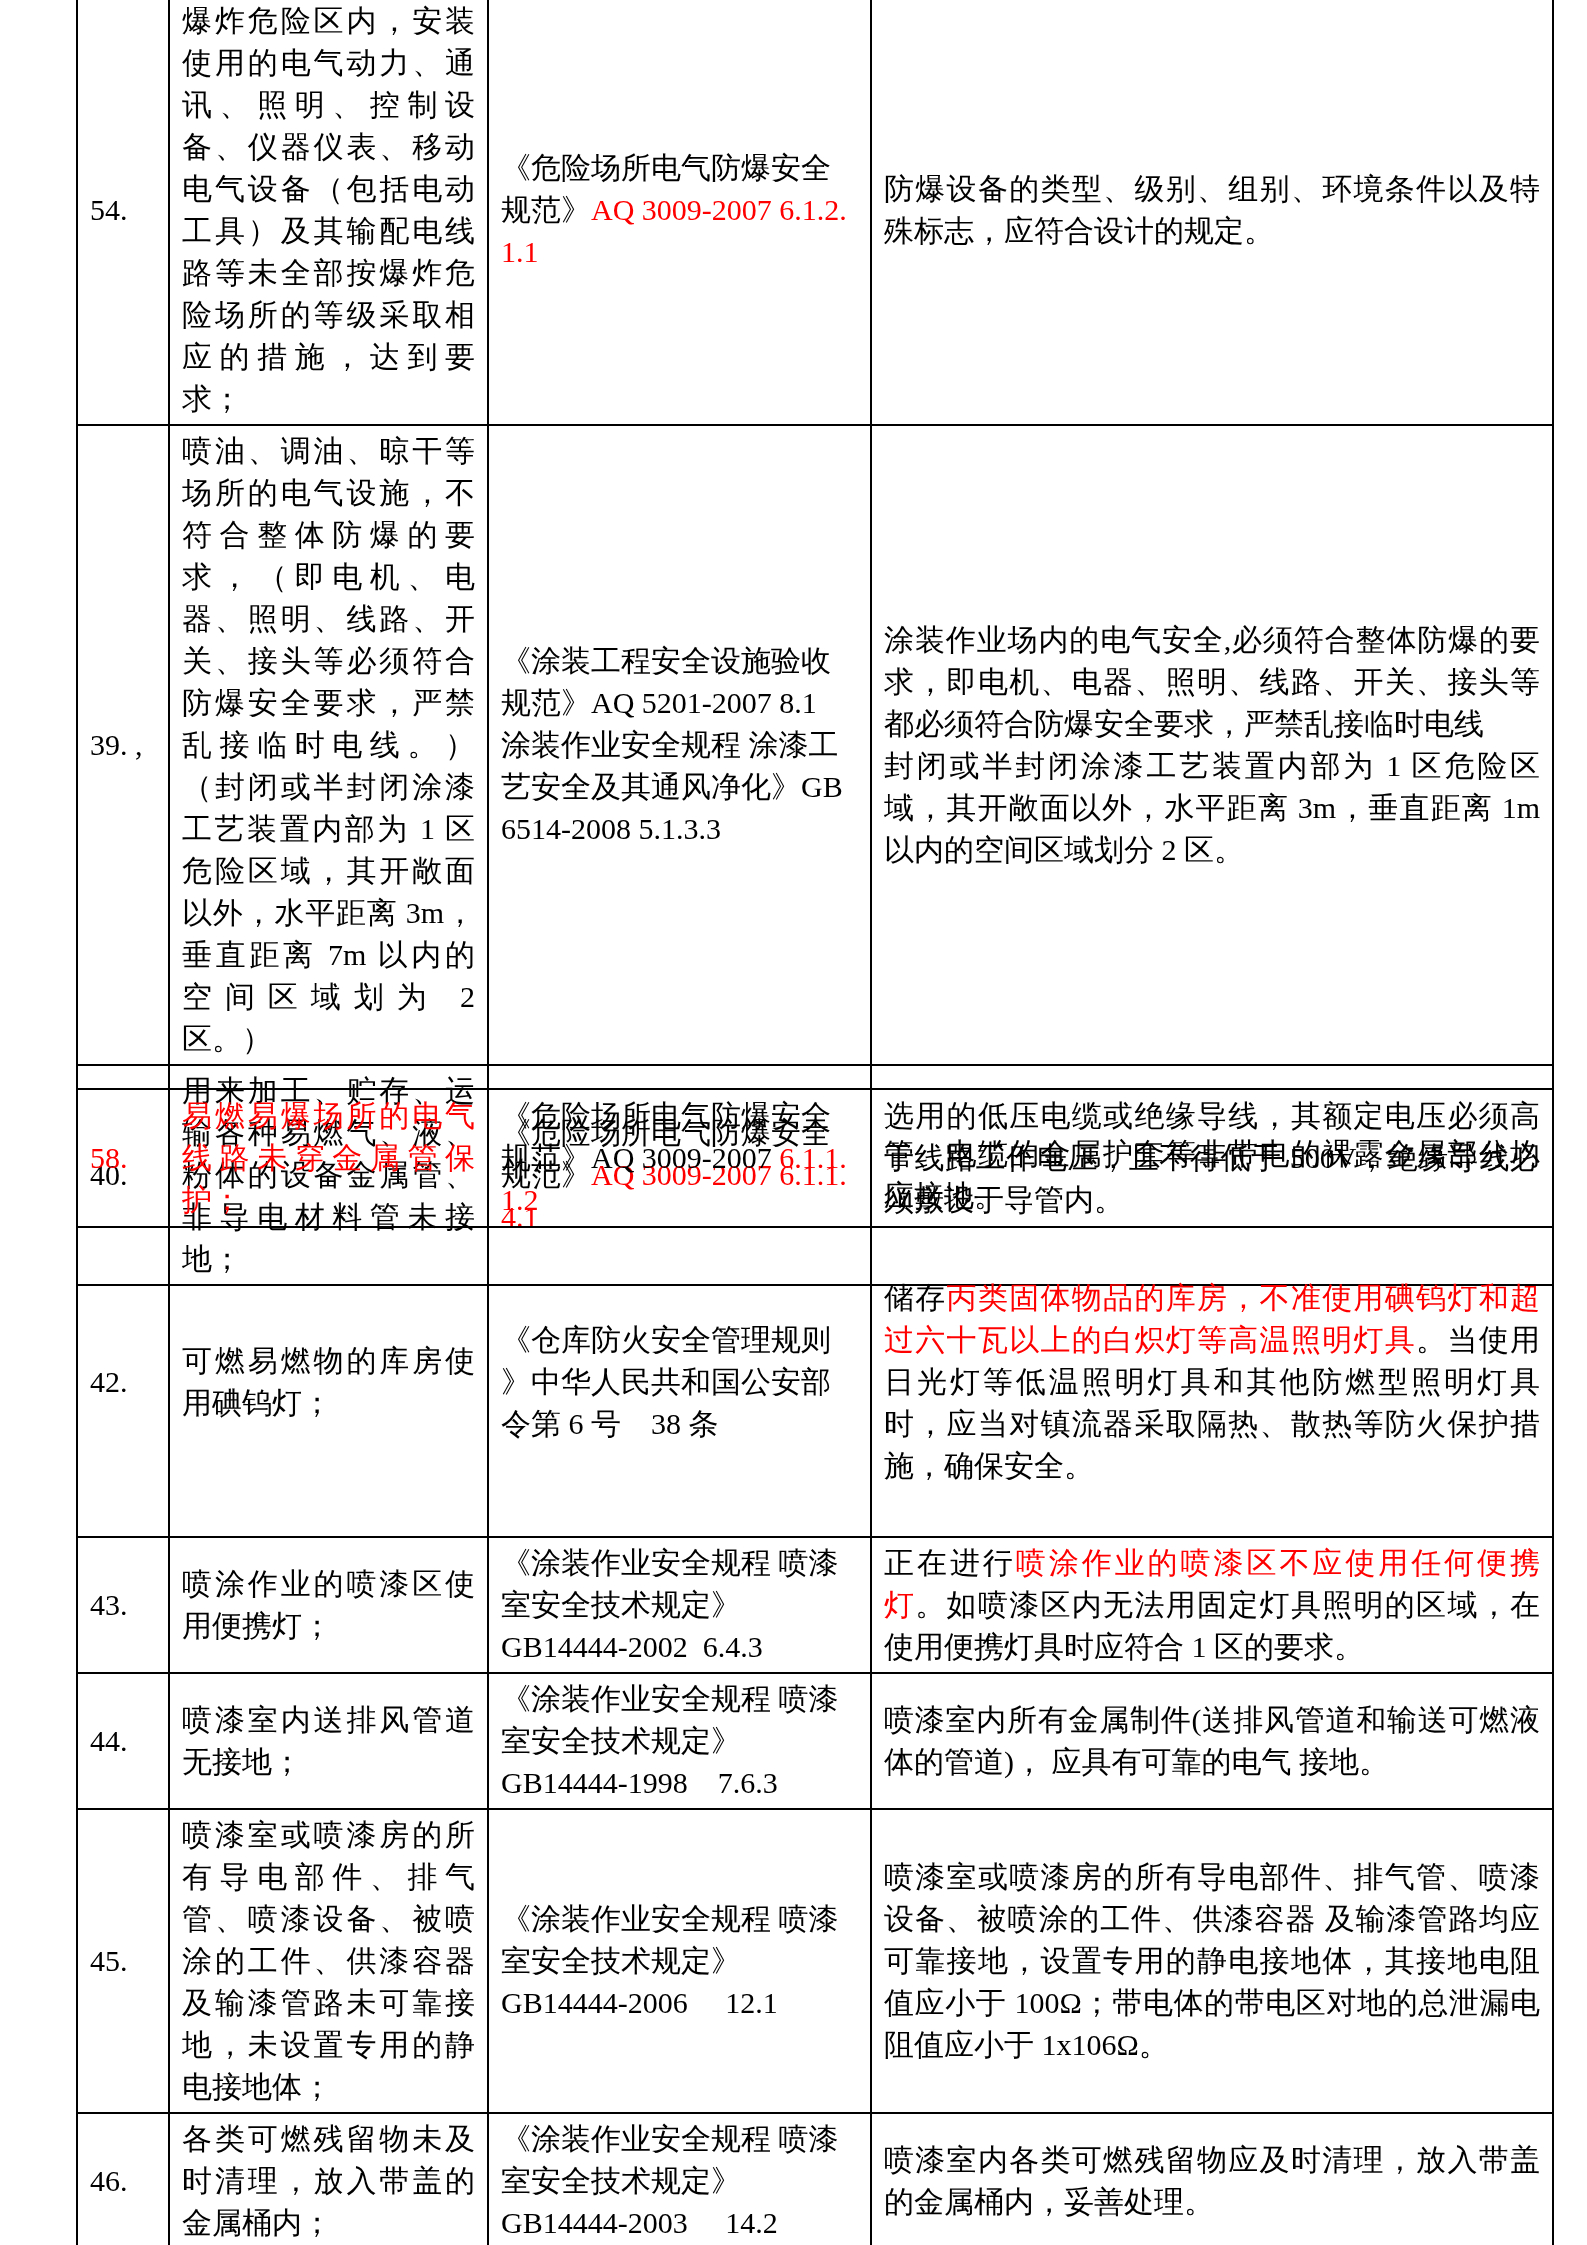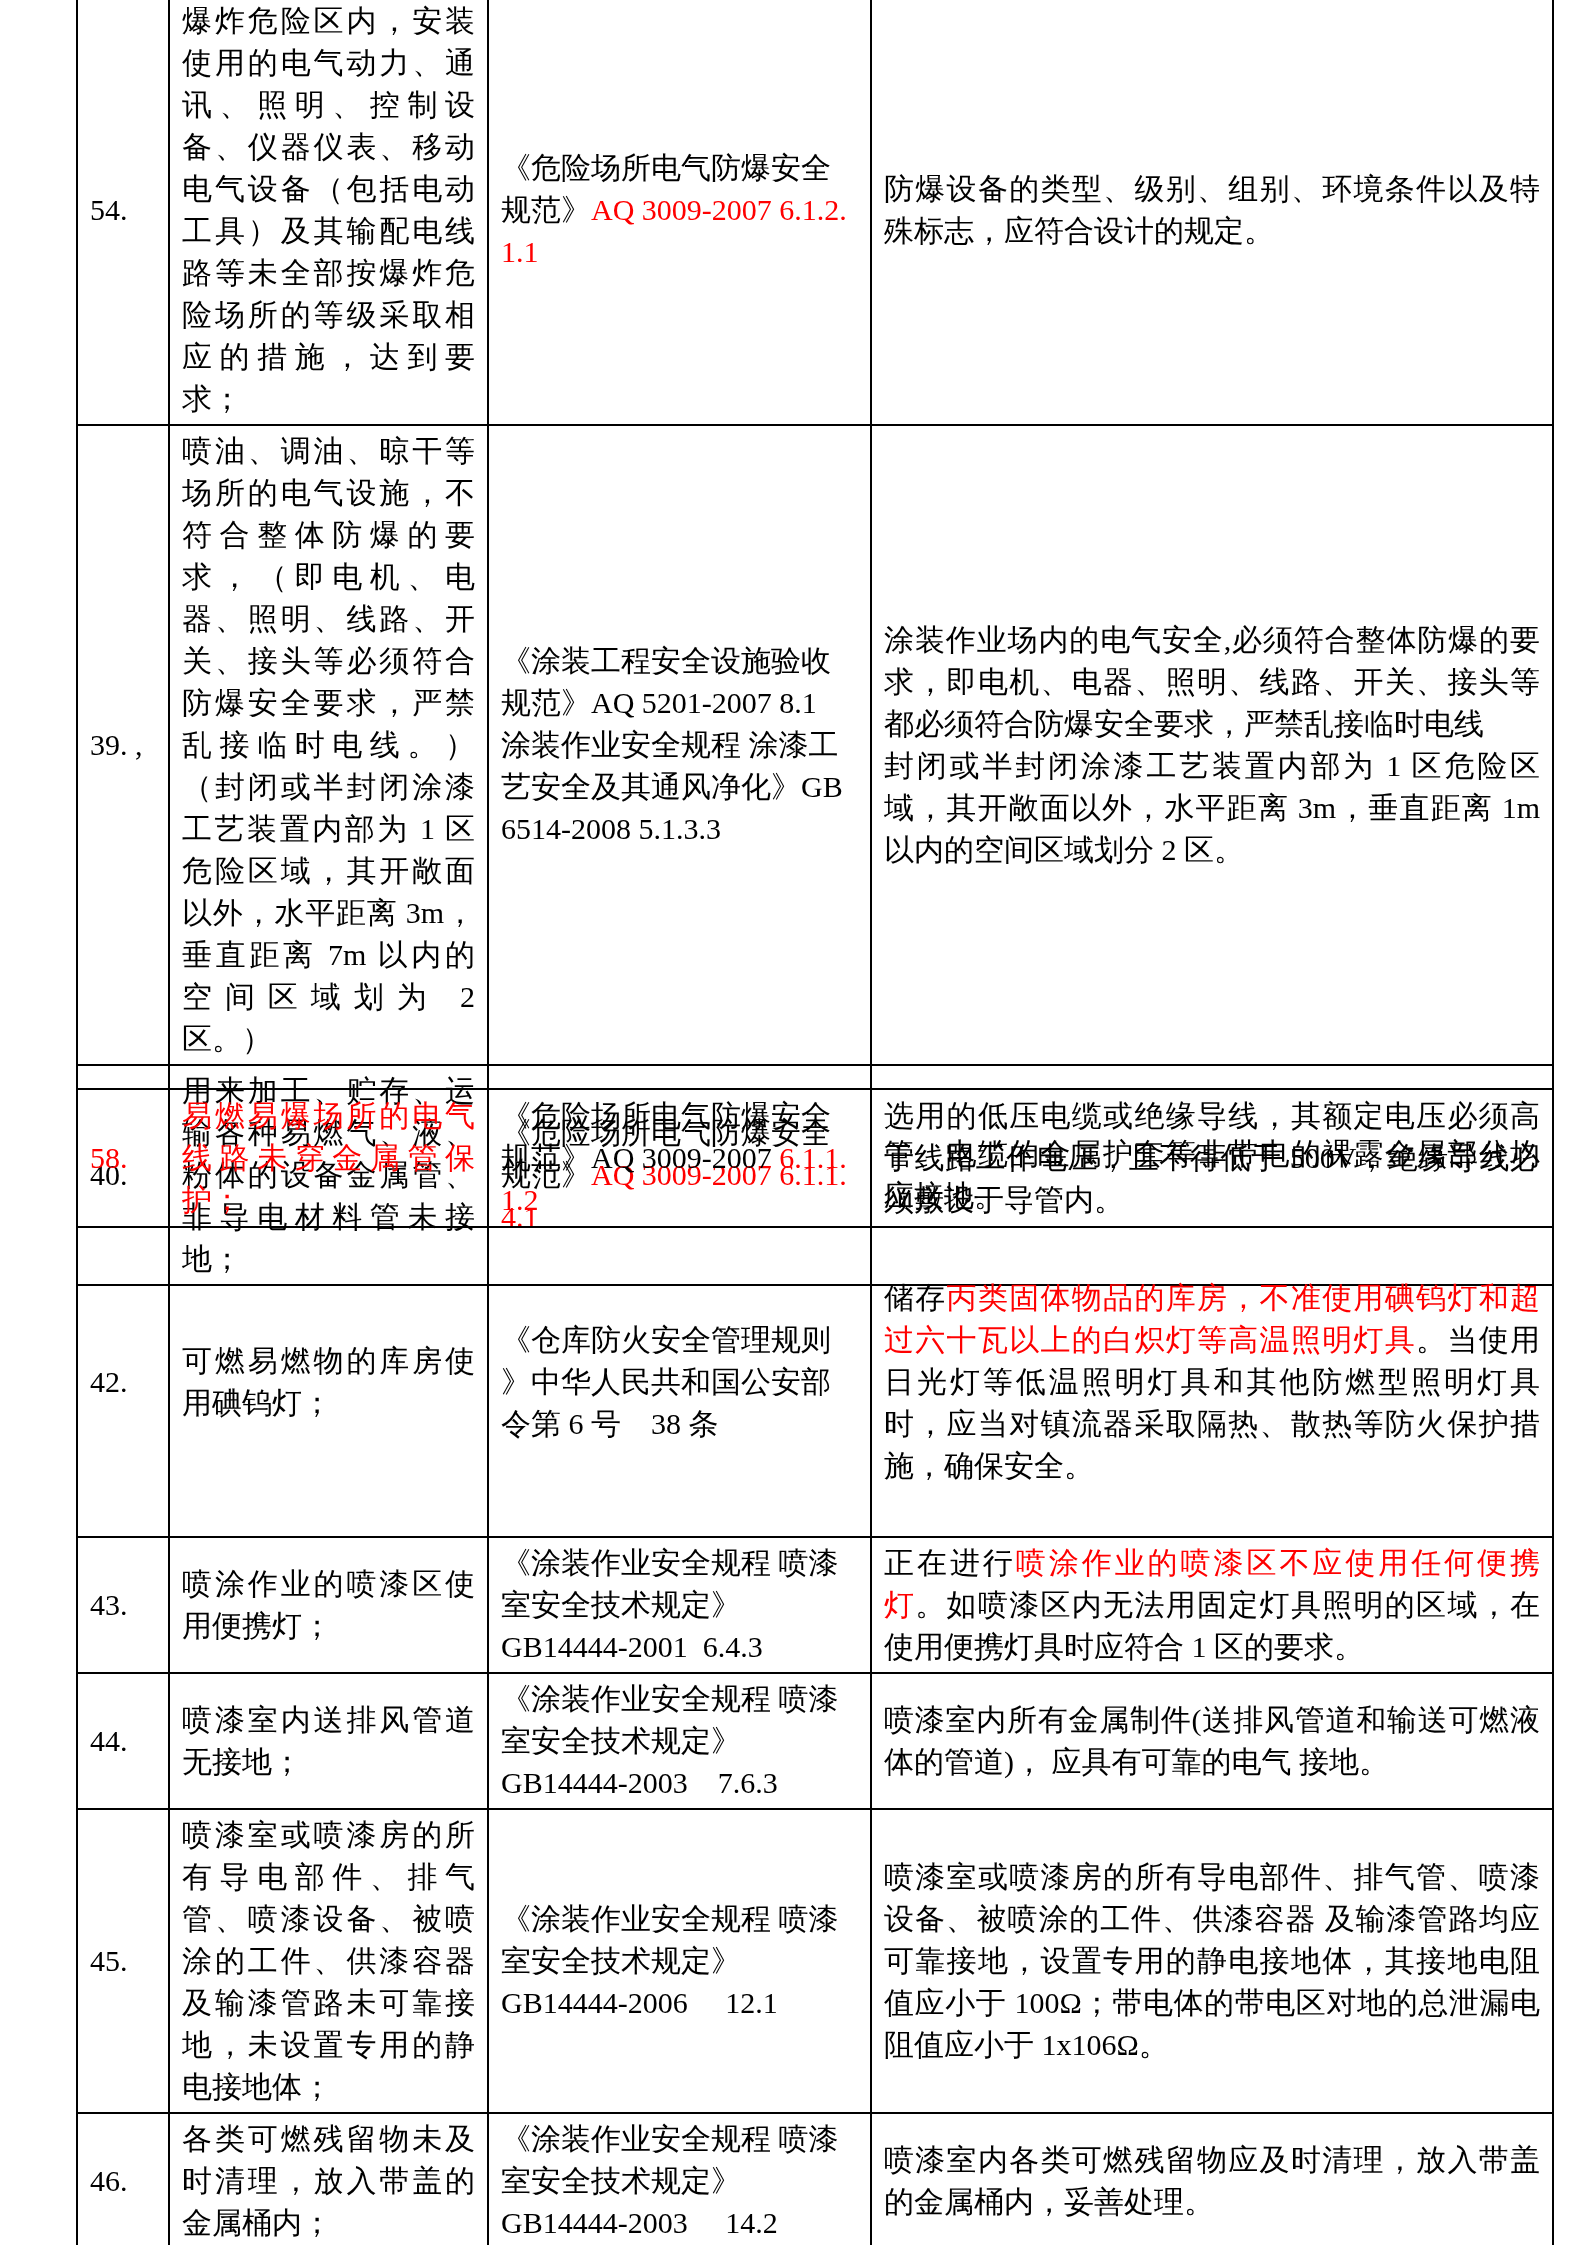--- a/index.html
+++ b/index.html
@@ -91,27 +91,27 @@
     </tr>
     <tr style="height:310px">
       <td class="num"><span>42.</span></td>
       <td class="desc"><span>可燃易燃物的库房使用碘钨灯；</span></td>
       <td class="std"><span>《仓库防火安全管理规则 》中华人民共和国公安部令第 6 号　38 条</span></td>
       <td class="req"><span>储存</span><span class="red">丙类固体物品的库房，不准使用碘钨灯和超过六十瓦以上的白炽灯等高温照明灯具</span><span>。当使用日光灯等低温照明灯具和其他防燃型照明灯具时，应当对镇流器采取隔热、散热等防火保护措施，确保安全。</span></td>
     </tr>
     <tr style="height:130px">
       <td class="num"><span>43.</span></td>
       <td class="desc"><span>喷涂作业的喷漆区使用便携灯；</span></td>
-      <td class="std"><span>《涂装作业安全规程 喷漆室安全技术规定》</span><br><span>GB14444-2001  6.4.3</span></td>
+      <td class="std"><span>《涂装作业安全规程 喷漆室安全技术规定》</span><br><span>GB14444-2002  6.4.3</span></td>
       <td class="req"><span>正在进行</span><span class="red">喷涂作业的喷漆区不应使用任何便携灯</span><span>。如喷漆区内无法用固定灯具照明的区域，在使用便携灯具时应符合 1 区的要求。</span></td>
     </tr>
     <tr style="height:131px">
       <td class="num"><span>44.</span></td>
       <td class="desc"><span>喷漆室内送排风管道无接地；</span></td>
-      <td class="std"><span>《涂装作业安全规程 喷漆室安全技术规定》</span><br><span>GB14444-2003    7.6.3</span></td>
+      <td class="std"><span>《涂装作业安全规程 喷漆室安全技术规定》</span><br><span>GB14444-1998    7.6.3</span></td>
       <td class="req"><span>喷漆室内所有金属制件(送排风管道和输送可燃液体的管道)， 应具有可靠的电气 接地。</span></td>
     </tr>
     <tr style="height:228px">
       <td class="num"><span>45.</span></td>
       <td class="desc"><span>喷漆室或喷漆房的所有导电部件、排气管、喷漆设备、被喷涂的工件、供漆容器及输漆管路未可靠接地，未设置专用的静电接地体；</span></td>
       <td class="std"><span>《涂装作业安全规程 喷漆室安全技术规定》</span><br><span>GB14444-2006     12.1</span></td>
       <td class="req"><span>喷漆室或喷漆房的所有导电部件、排气管、喷漆设备、被喷涂的工件、供漆容器 及输漆管路均应可靠接地，设置专用的静电接地体，其接地电阻值应小于 100Ω；带电体的带电区对地的总泄漏电阻值应小于 1x106Ω。</span></td>
     </tr>
     <tr style="height:130px">
       <td class="num"><span>46.</span></td>

